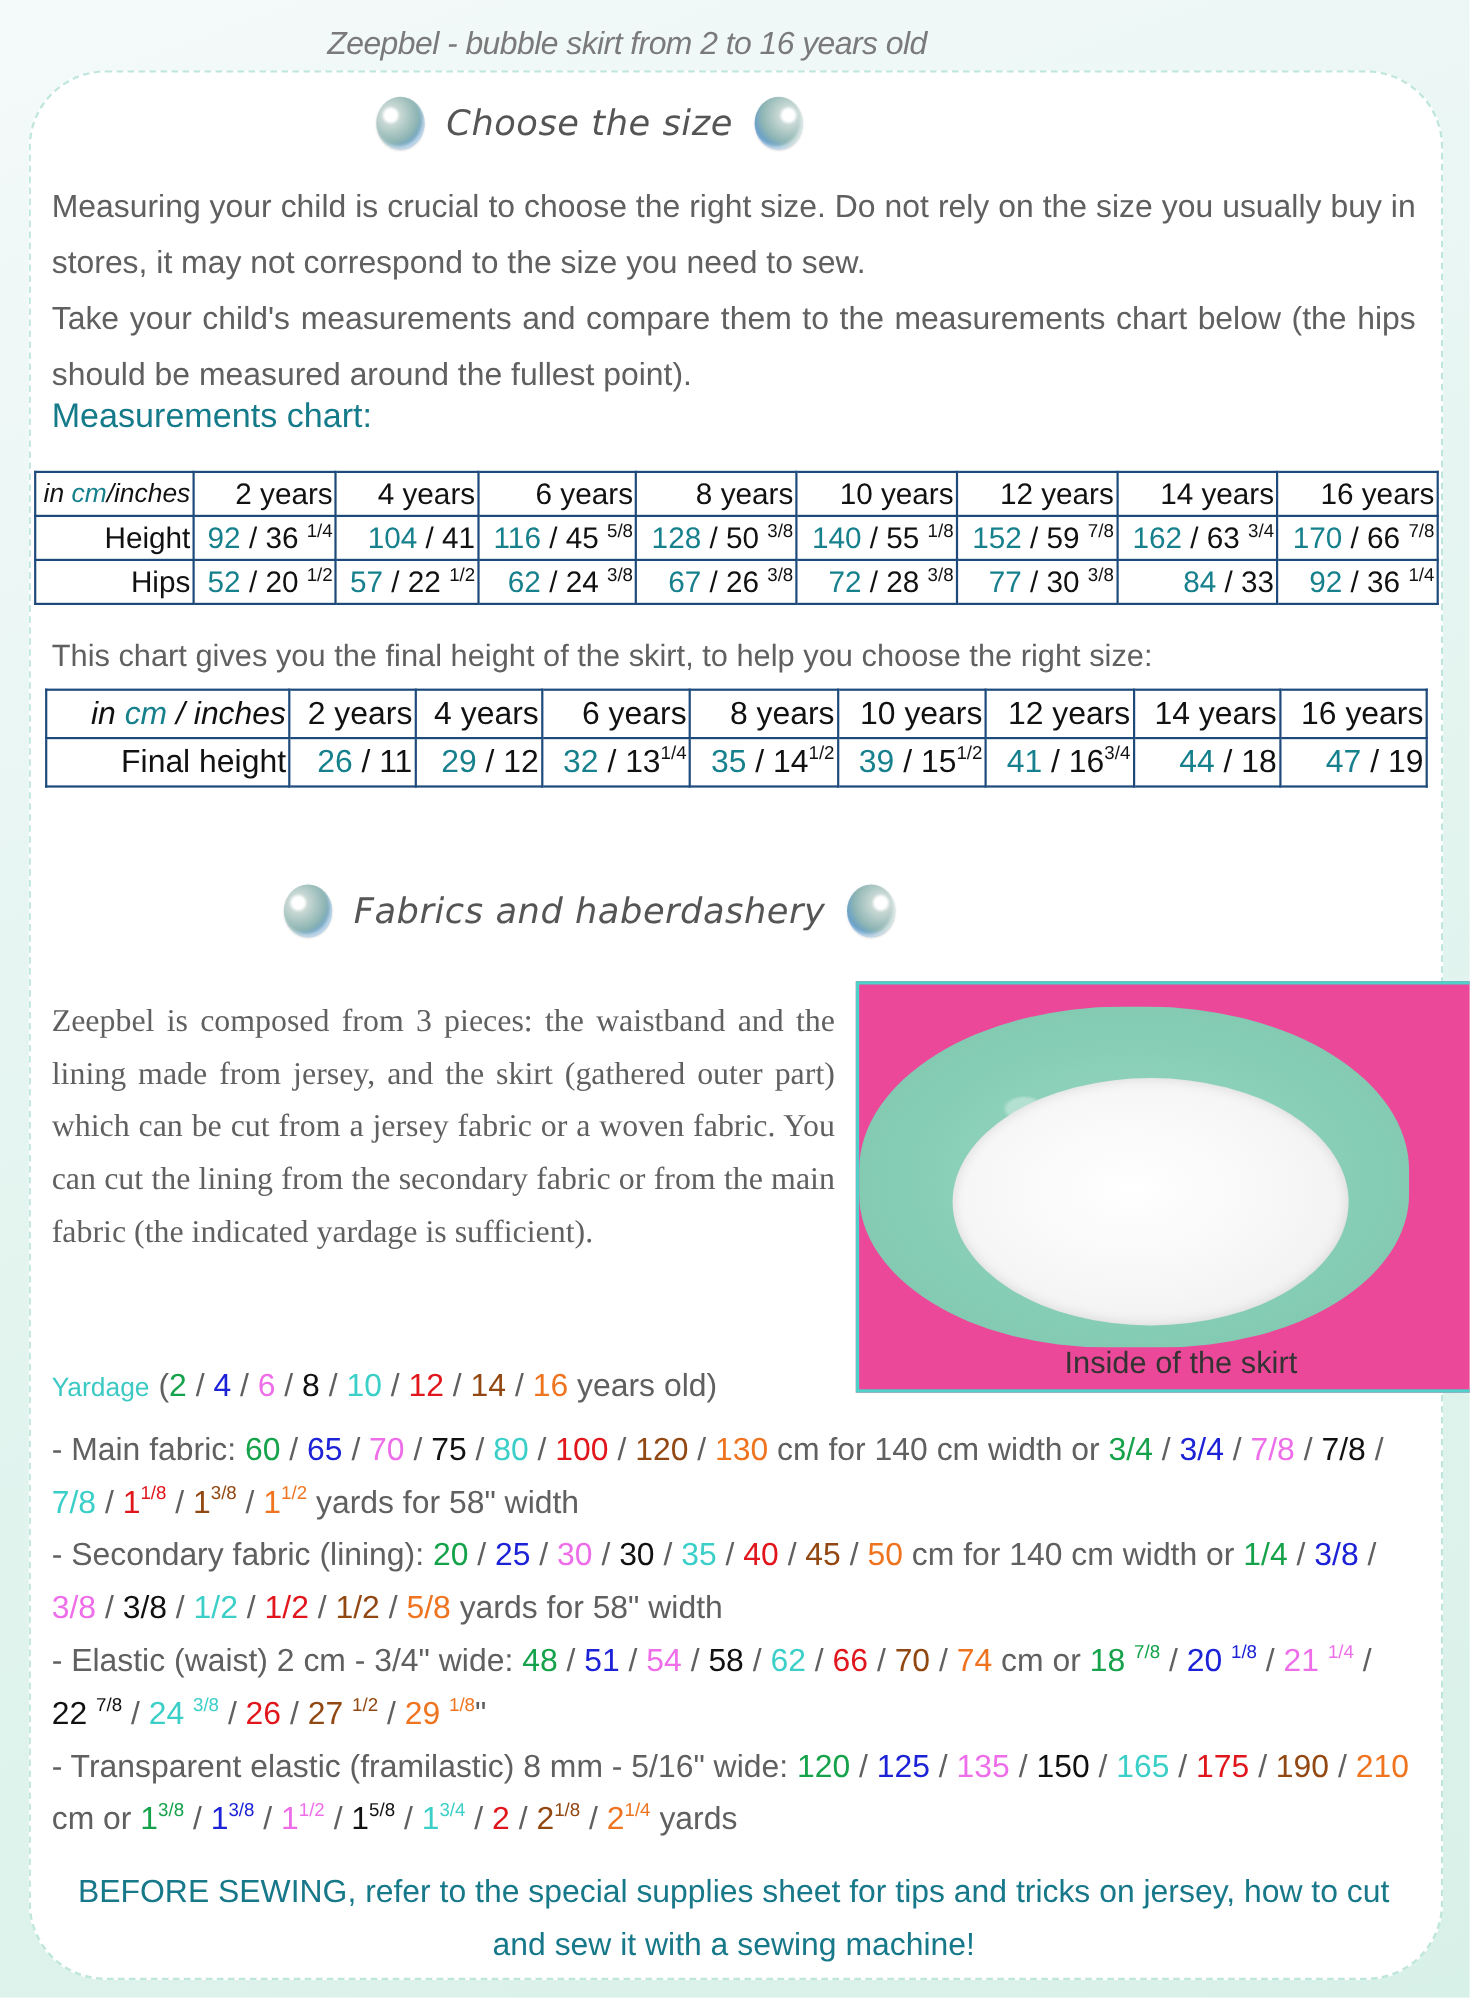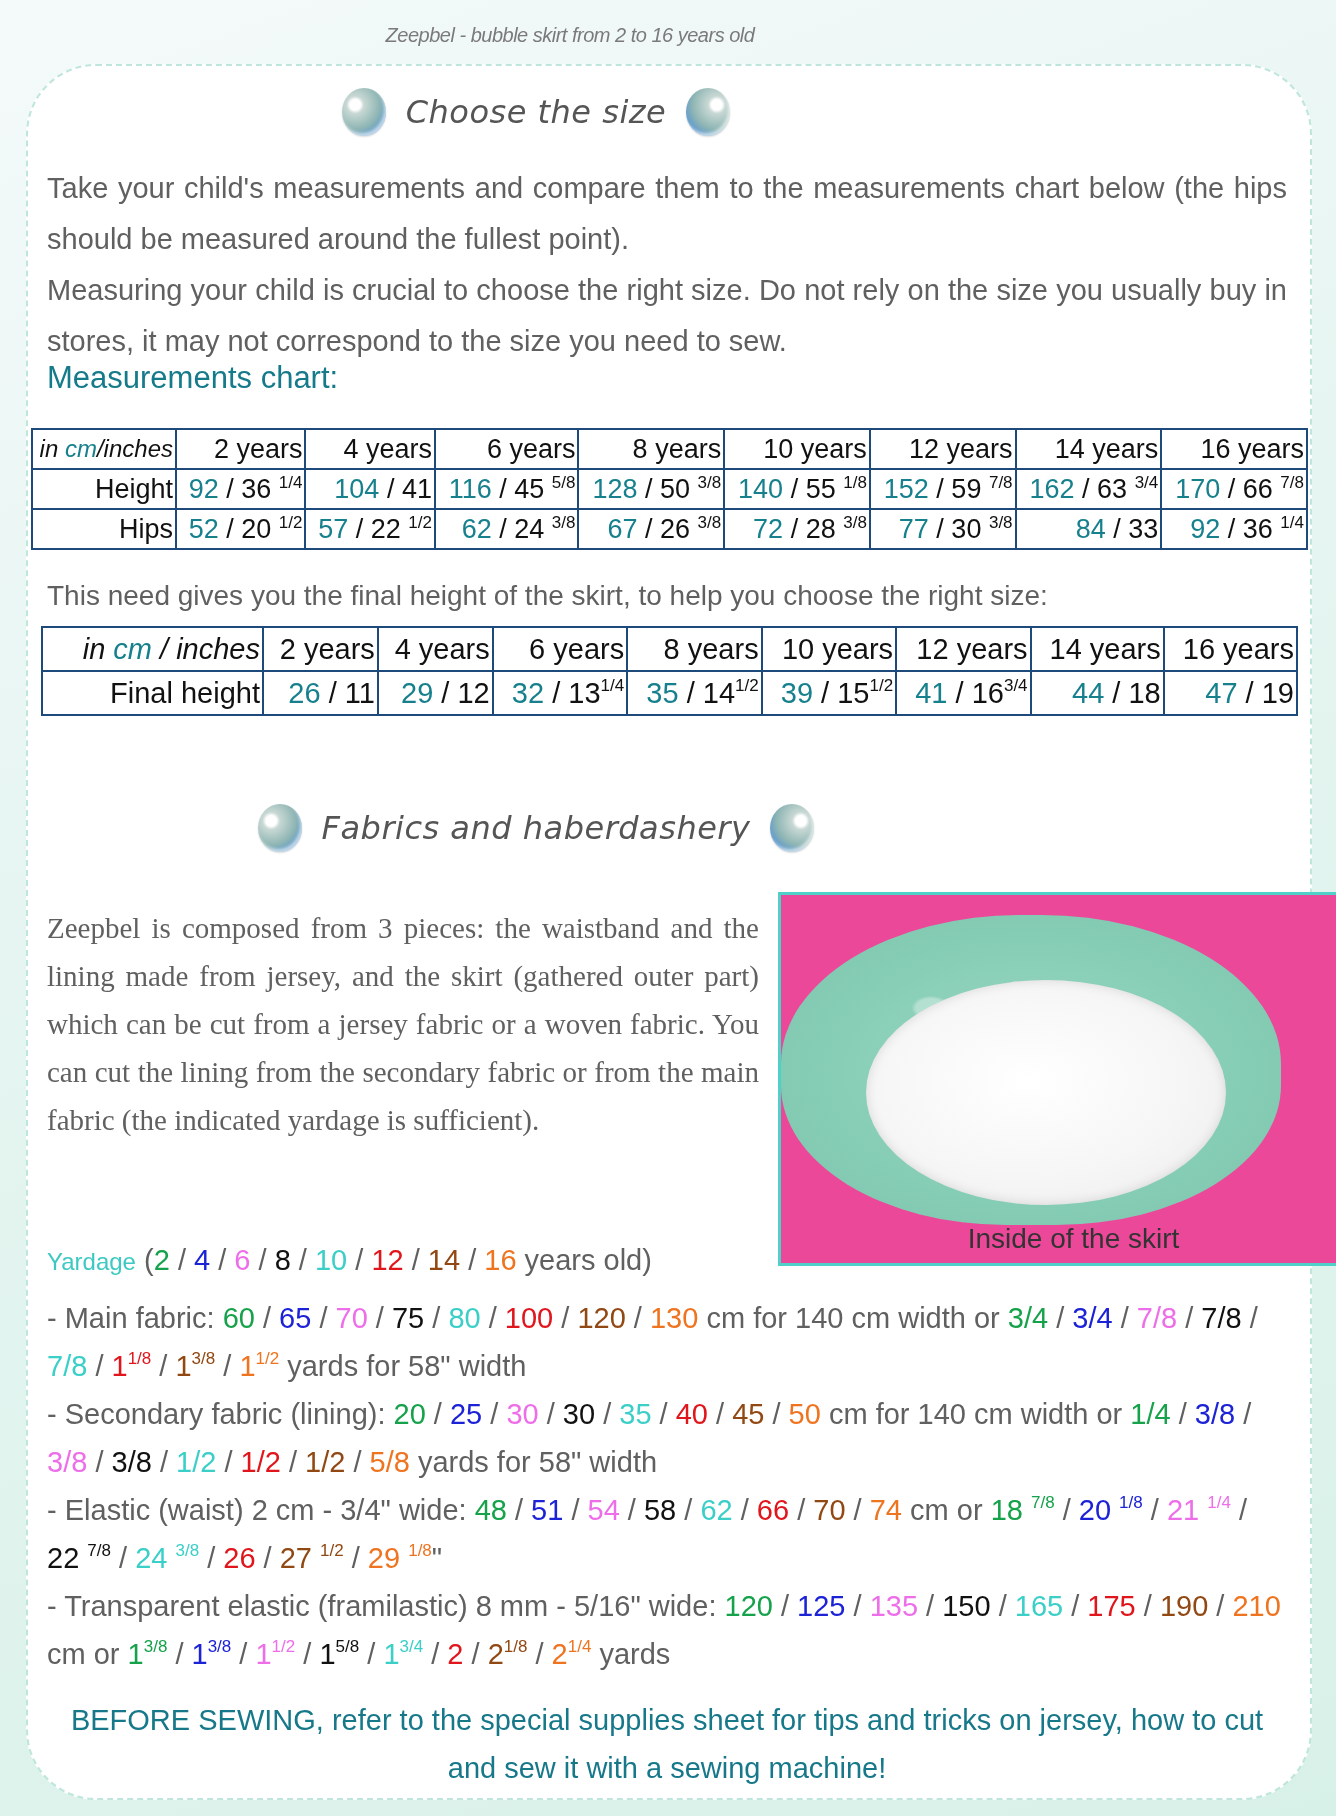--- a/index.html
+++ b/index.html
@@ -5,21 +5,21 @@
   * { box-sizing: border-box; margin: 0; padding: 0; }
   html, body { width: 1336px; height: 1816px; overflow: hidden; }
   body {
     font-family: "Liberation Sans", "DejaVu Sans", sans-serif;
     background: linear-gradient(160deg, #f4fafa 0%, #e6f5f1 40%, #d8f1e8 100%);
     color: #555;
     position: relative;
   }
   .page-title {
     position: absolute; left: 0; top: 24px; width: 1140px;
-    text-align: center; font-style: italic; font-size: 20px; color: #7a7a7a;
+    text-align: center; font-style: italic; font-size: 29px; color: #7a7a7a;
     letter-spacing: -0.5px;
   }
   .card {
     position: absolute; left: 26px; top: 64px; width: 1286px; height: 1736px;
     background: #fff; border: 2px dashed #bfe6dc; border-radius: 70px;
   }
   .section-head {
     position: absolute; left: 0; width: 1072px; display: flex;
     justify-content: center; align-items: center; gap: 20px;
   }
@@ -103,22 +103,22 @@
 
 <div class="card"></div>
 
 <div class="section-head" style="top:88px;">
   <span class="bubble"></span>
   <span class="h">Choose the size</span>
   <span class="bubble right"></span>
 </div>
 
 <div class="para" style="top:163px;">
+  <p>Measuring your child is crucial to choose the right size. Do not rely on the size you usually buy in stores, it may not correspond to the size you need to sew.</p>
   <p>Take your child's measurements and compare them to the measurements chart below (the hips should be measured around the fullest point).</p>
-  <p>Measuring your child is crucial to choose the right size. Do not rely on the size you usually buy in stores, it may not correspond to the size you need to sew.</p>
 </div>
 
 <div class="subhead" style="top:360px;">Measurements chart:</div>
 
 <table class="chart" id="meas-table" style="left:31px; top:428px; width:1277px;">
   <tbody>
       <tr style="height:40px;">
     <td style="width:144px; font-size:24px;"><span class="intro-label"><span>in </span><span class="cm">cm</span><span>/inches</span></span></td>
   <td>2 years</td>
         <td>4 years</td>
@@ -147,21 +147,21 @@
         <td><span class="cm">62</span><span> / </span><span>24</span> <sup>3/8</sup></td>
         <td><span class="cm">67</span><span> / </span><span>26</span> <sup>3/8</sup></td>
         <td><span class="cm">72</span><span> / </span><span>28</span> <sup>3/8</sup></td>
         <td><span class="cm">77</span><span> / </span><span>30</span> <sup>3/8</sup></td>
         <td><span class="cm">84</span><span> / </span><span>33</span></td>
         <td><span class="cm">92</span><span> / </span><span>36</span> <sup>1/4</sup></td>
       </tr>
 </tbody>
   </table>
 
-<div class="para" style="top:570px; font-size:28px;">This need gives you the final height of the skirt, to help you choose the right size:</div>
+<div class="para" style="top:570px; font-size:28px;">This chart gives you the final height of the skirt, to help you choose the right size:</div>
 
 <table class="chart" id="final-table" style="left:41px; top:626px; width:1257px; font-size:29px;">
   <tbody>
       <tr style="height:44px;margin-left:28px;">
     <td style="width:221px;"><span class="intro-label"><span>in </span><span class="cm">cm</span><span> / inches</span></span></td>
   <td>2 years</td>
         <td>4 years</td>
         <td>6 years</td>
         <td>8 years</td>
         <td>10 years</td>

